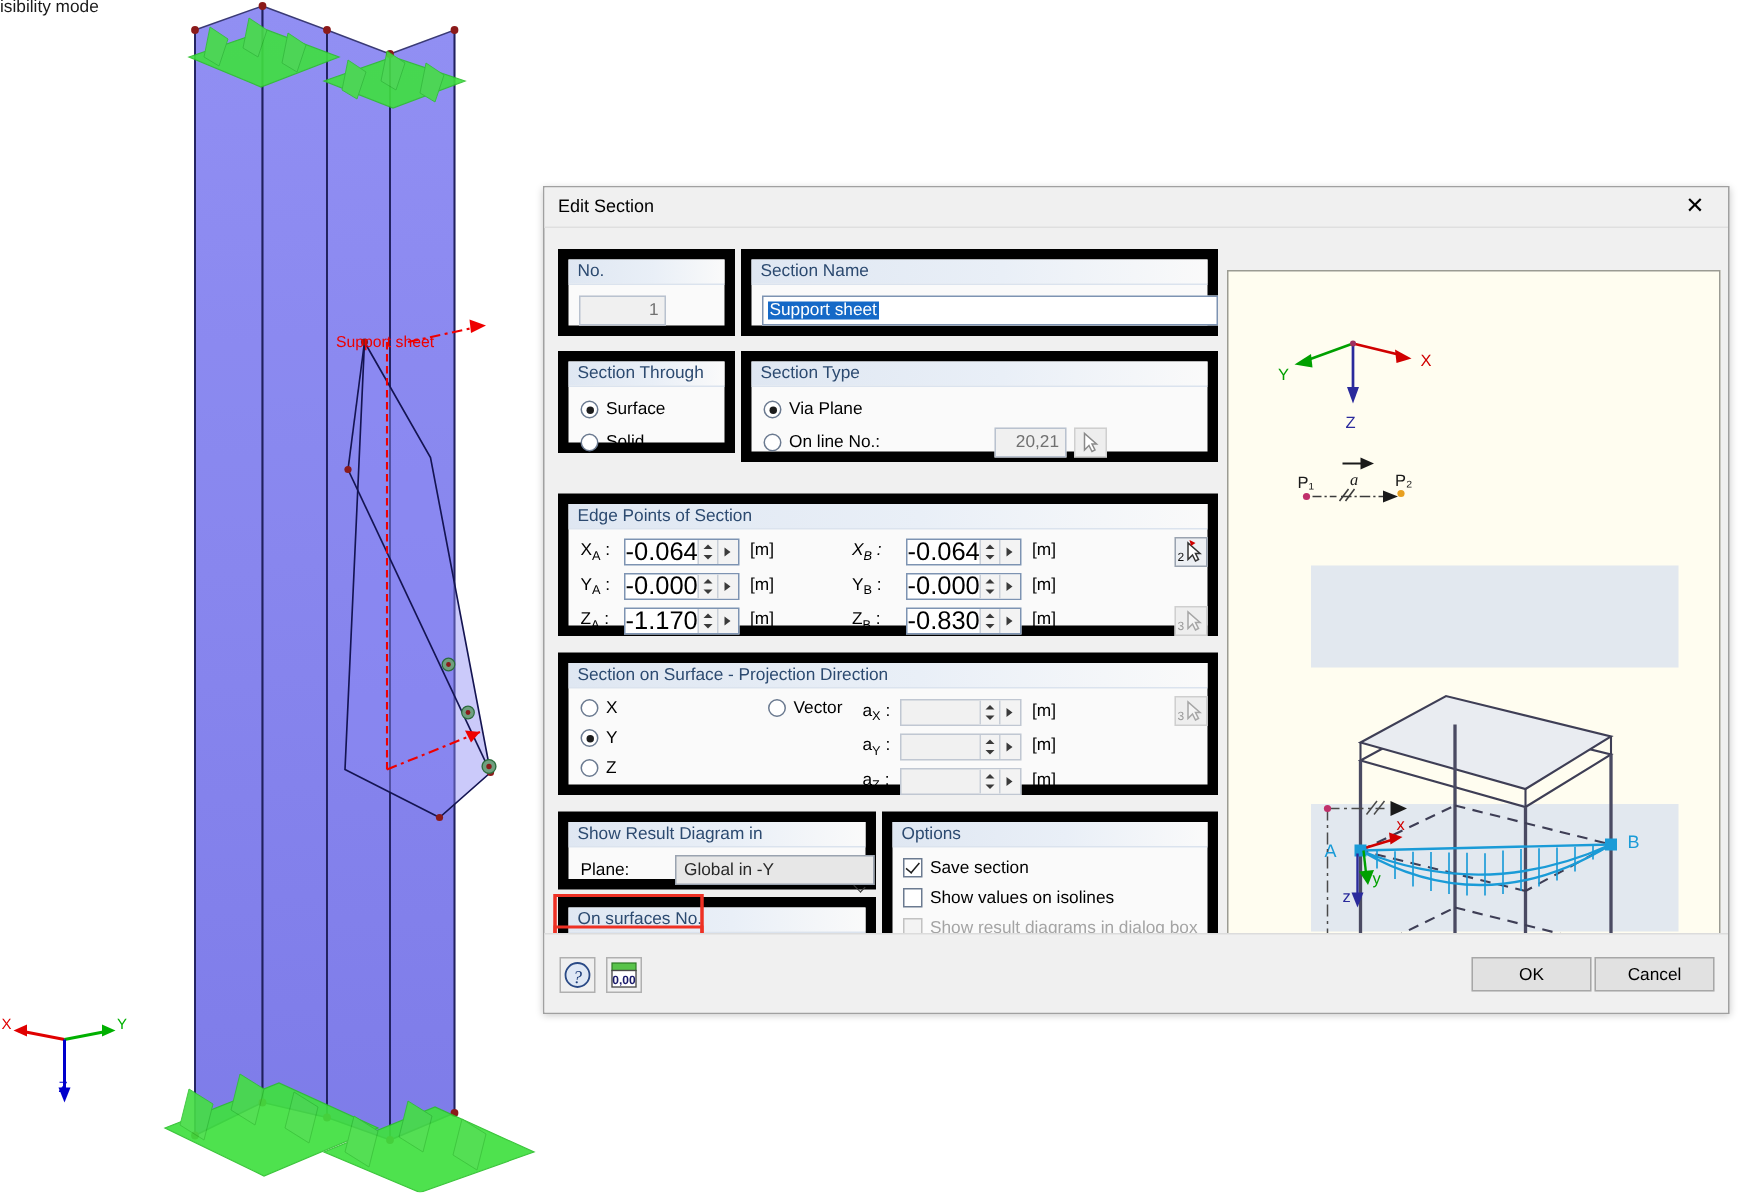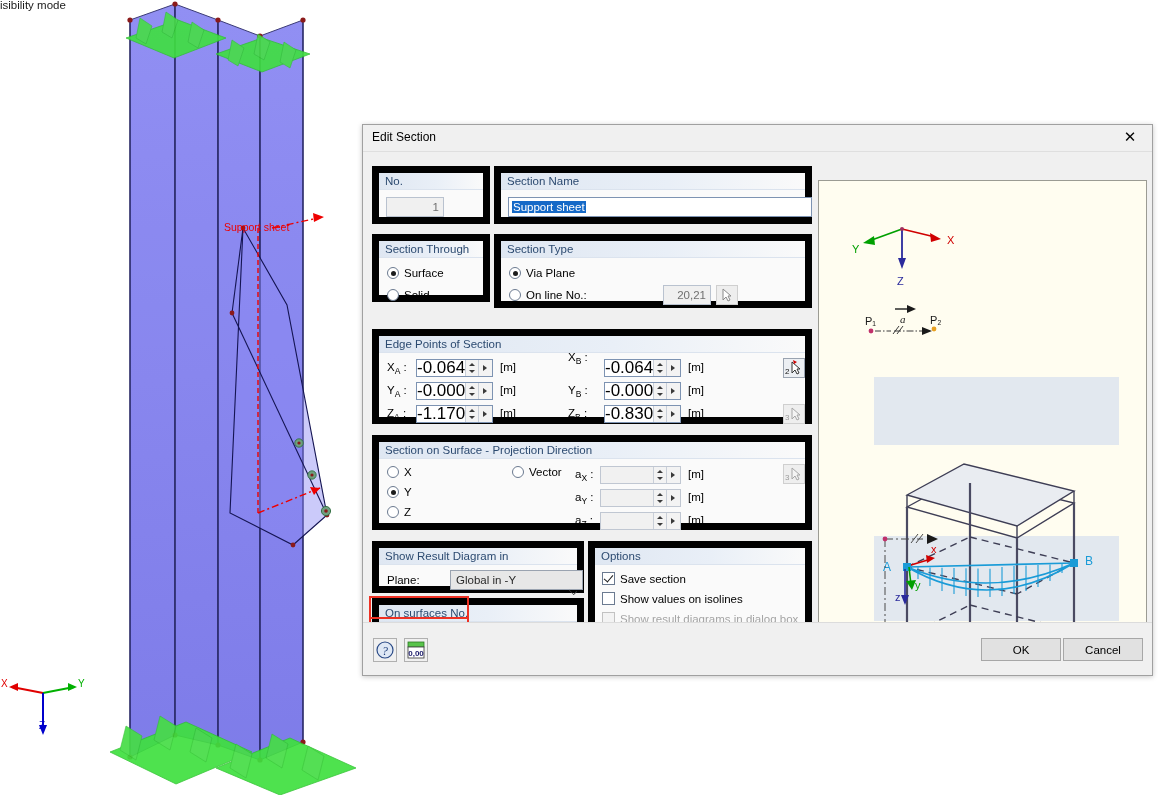--- a/index.html
+++ b/index.html
@@ -441,21 +441,21 @@
         <div class="numfield" style="left:37px; top:23px; width:77px;">
           <span class="nv">-0.064</span>
           <span class="spin">
               <span class="up"></span>
               <span class="dn"></span>
             </span>
           <span class="more"></span>
         </div>
         <span class="unit" style="left:121px; top:25px;">[m]</span>
 
-        <span class="lab" style="left:189px; top:15px;">X<sub>B</sub> :</span>
+        <span class="lab" style="left:189px; top:25px;font-style:italic;">X<sub>B</sub> :</span>
         <div class="numfield" style="left:225px; top:23px; width:77px;">
           <span class="nv">-0.064</span>
           <span class="spin">
               <span class="up"></span>
               <span class="dn"></span>
             </span>
           <span class="more"></span>
         </div>
         <span class="unit" style="left:309px; top:25px;">[m]</span>
 

